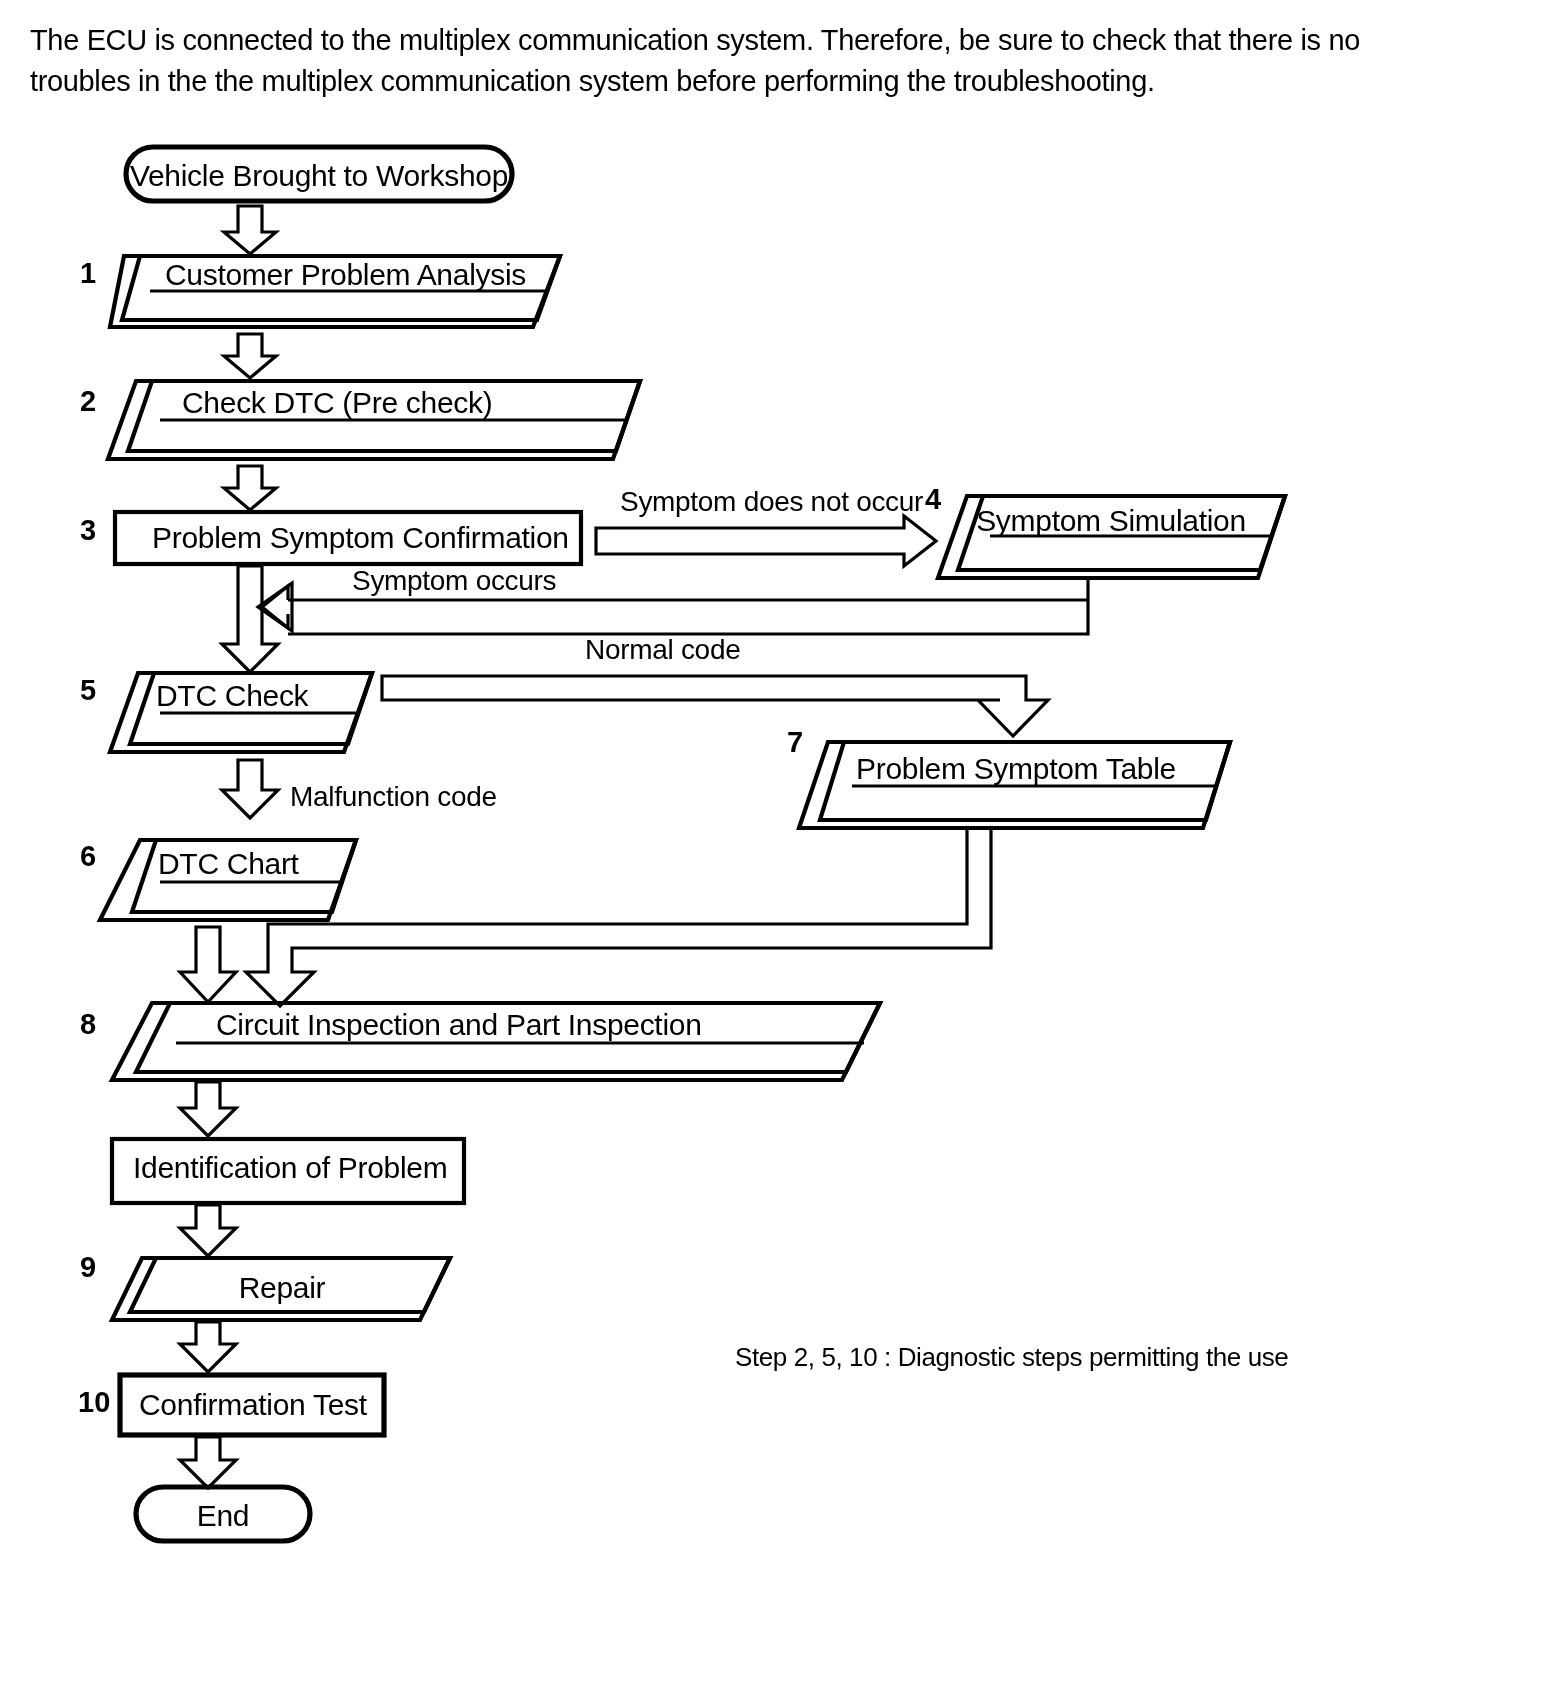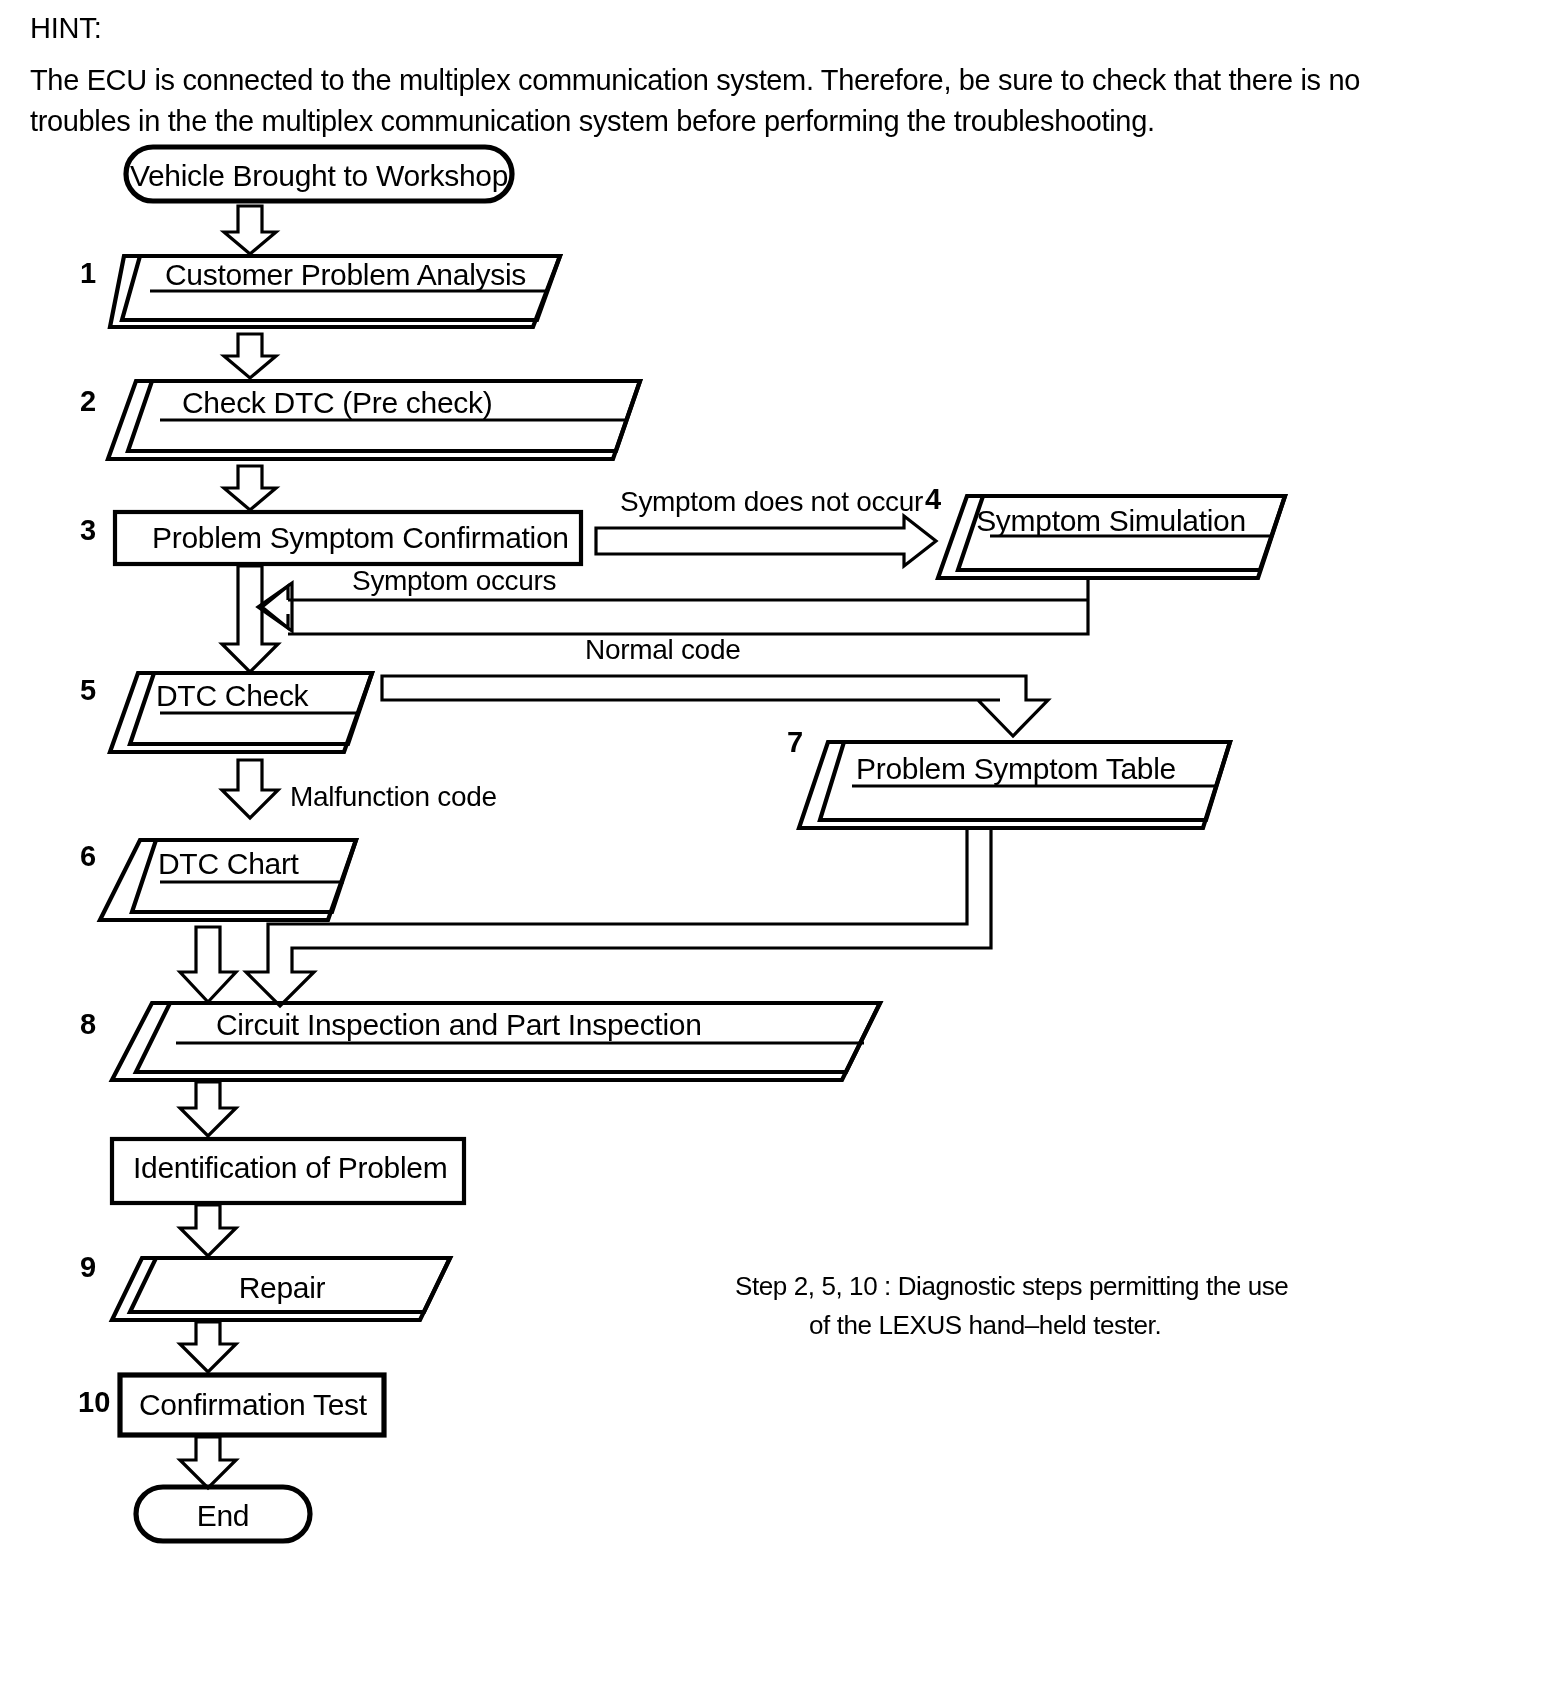--- a/index.html
+++ b/index.html
@@ -63,33 +63,32 @@
   }
   text.step-num {
     font-family: "Liberation Sans", sans-serif;
     font-size: 29px;
     font-weight: bold;
     fill: #000000;
   }
   #footnote {
     position: absolute;
     left: 735px;
-    top: 1267px;
+    top: 1338px;
     width: 600px;
     font-size: 26px;
     line-height: 39px;
     letter-spacing: -0.4px;
   }
   #footnote .l2 { display: block; padding-left: 74px; }
 </style>
 </head>
 <body>
 
 <div id="hint-block">
-  <div id="hint-label">HINT:</div>
   <div id="hint-body">The ECU is connected to the multiplex communication system. Therefore, be sure to check that there is no troubles in the the multiplex communication system before performing the troubleshooting.</div>
 </div>
 
 <div id="flow-wrap">
 <svg class="flow" viewBox="0 0 1568 1704" xmlns="http://www.w3.org/2000/svg">
 
   <g>
     <rect class="shape-fill ln lw5" x="126" y="147" width="386" height="54" rx="27" ry="27"></rect>
     <text class="node-label" x="319" y="186" text-anchor="middle">Vehicle Brought to Workshop</text>
   </g>
@@ -238,14 +237,13 @@
   <g>
     <rect class="shape-fill ln lw5" x="136" y="1487" width="174" height="54" rx="27" ry="27"></rect>
     <text class="node-label" x="223" y="1526" text-anchor="middle">End</text>
   </g>
 
 </svg>
 </div>
 
 <div id="footnote">
   <span>Step 2, 5, 10 : Diagnostic steps permitting the use</span>
-  <span class="l2">of the LEXUS hand–held tester.</span>
 </div>
 
 </body></html>

